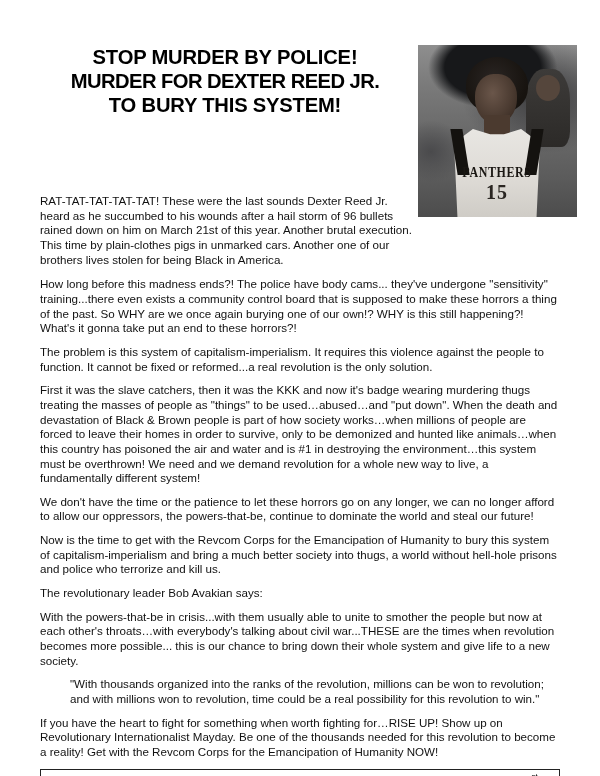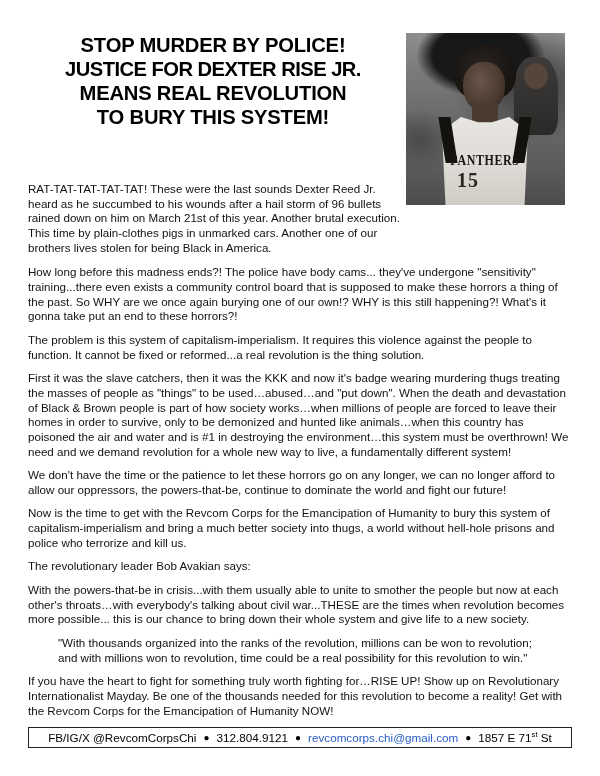--- a/index.html
+++ b/index.html
@@ -14,21 +14,21 @@
     color: #000000;
     position: relative;
     overflow: hidden;
   }
 
   .page {
     position: relative;
     width: 600px;
     height: 776px;
     box-sizing: border-box;
-    padding: 0;
+    padding: 12px;
   }
 
   
   .header {
     position: relative;
     padding: 30px 28px 0 28px;
     min-height: 182px;
     box-sizing: border-box;
   }
 
@@ -112,22 +112,23 @@
     text-align: center;
     font-family: "Liberation Serif", serif;
     font-weight: bold;
     font-size: 12px;
     letter-spacing: 0.6px;
     color: #1a1713;
     transform: scaleY(1.15);
   }
   .ph-num {
     position: absolute;
-    left: 51px; top: 136px;
+    left: 40px; top: 136px;
     width: 78px;
+    text-align: center;
     font-family: "Liberation Serif", serif;
     font-weight: bold;
     font-size: 20px;
     color: #2a2622;
     letter-spacing: 1px;
   }
   .ph-bg-person {
     position: absolute;
     left: 108px; top: 24px;
     width: 44px; height: 78px;
@@ -196,22 +197,21 @@
 </style>
 </head>
 <body>
 
 <div class="page">
 
   <div class="header">
 
     <h1 class="headline">
       <span class="headline-line l1">STOP MURDER BY POLICE!</span>
-      <span class="headline-line l2">JUSTICE FOR DEXTER RISE JR.</span>
-      <span class="headline-line l3">MEANS REAL REVOLUTION</span>
+      <span class="headline-line l2">MURDER FOR DEXTER REED JR.</span>
       <span class="headline-line l4">TO BURY THIS SYSTEM!</span>
     </h1>
 
     <div class="photo-wrap">
       <div class="photo">
         <div class="ph-bg-person"></div>
         <div class="ph-bg-head"></div>
         <div class="ph-head"></div>
         <div class="ph-face"></div>
         <div class="ph-neck"></div>
@@ -220,33 +220,33 @@
         <div class="ph-strap-r"></div>
         <div class="ph-text">PANTHERS</div>
         <div class="ph-num">15</div>
       </div>
     </div>
   </div>
 
   <div class="content">
     <p class="para intro">RAT-TAT-TAT-TAT-TAT! These were the last sounds Dexter Reed Jr. heard as he succumbed to his wounds after a hail storm of 96 bullets rained down on him on March 21st of this year. Another brutal execution. This time by plain-clothes pigs in unmarked cars. Another one of our brothers lives stolen for being Black in America.</p>
     <p class="para">How long before this madness ends?! The police have body cams... they've undergone "sensitivity" training...there even exists a community control board that is supposed to make these horrors a thing of the past. So WHY are we once again burying one of our own!? WHY is this still happening?! What's it gonna take put an end to these horrors?!</p>
-    <p class="para">The problem is this system of capitalism-imperialism. It requires this violence against the people to function. It cannot be fixed or reformed...a real revolution is the thing solution.</p>
+    <p class="para">The problem is this system of capitalism-imperialism. It requires this violence against the people to function. It cannot be fixed or reformed...a real revolution is the only solution.</p>
     <p class="para">First it was the slave catchers, then it was the KKK and now it's badge wearing murdering thugs treating the masses of people as "things" to be used…abused…and "put down". When the death and devastation of Black &amp; Brown people is part of how society works…when millions of people are forced to leave their homes in order to survive, only to be demonized and hunted like animals…when this country has poisoned the air and water and is #1 in destroying the environment…this system must be overthrown! We need and we demand revolution for a whole new way to live, a fundamentally different system!</p>
-    <p class="para">We don't have the time or the patience to let these horrors go on any longer, we can no longer afford to allow our oppressors, the powers-that-be, continue to dominate the world and fight our future!</p>
+    <p class="para">We don't have the time or the patience to let these horrors go on any longer, we can no longer afford to allow our oppressors, the powers-that-be, continue to dominate the world and steal our future!</p>
     <p class="para">Now is the time to get with the Revcom Corps for the Emancipation of Humanity to bury this system of capitalism-imperialism and bring a much better society into thugs, a world without hell-hole prisons and police who terrorize and kill us.</p>
     <p class="para">The revolutionary leader Bob Avakian says:</p>
     <p class="para">With the powers-that-be in crisis...with them usually able to unite to smother the people but now at each other's throats…with everybody's talking about civil war...THESE are the times when revolution becomes more possible... this is our chance to bring down their whole system and give life to a new society.</p>
 
     <div class="quote">
       <span class="qline">"With thousands organized into the ranks of the revolution, millions can be won to revolution;</span>
       <span class="qline">and with millions won to revolution, time could be a real possibility for this revolution to win."</span>
     </div>
 
-    <p class="para">If you have the heart to fight for something truly worth fighting for…RISE UP! Show up on Revolutionary Internationalist Mayday. Be one of the thousands needed for this revolution to become a reality! Get with the Revcom Corps for the Emancipation of Humanity NOW!</p>
+    <p class="para">If you have the heart to fight for something when worth fighting for…RISE UP! Show up on Revolutionary Internationalist Mayday. Be one of the thousands needed for this revolution to become a reality! Get with the Revcom Corps for the Emancipation of Humanity NOW!</p>
   </div>
 
   <div class="contact-bar">
     <span class="seg">FB/IG/X  @RevcomCorpsChi</span>
     <span class="dot">●</span>
     <span class="seg">312.804.9121</span>
     <span class="dot">●</span>
     <span class="seg email">revcomcorps.chi@gmail.com</span>
     <span class="dot">●</span>
     <span class="seg"><span>1857 E 71</span><span class="sup">st</span><span> St</span></span>

